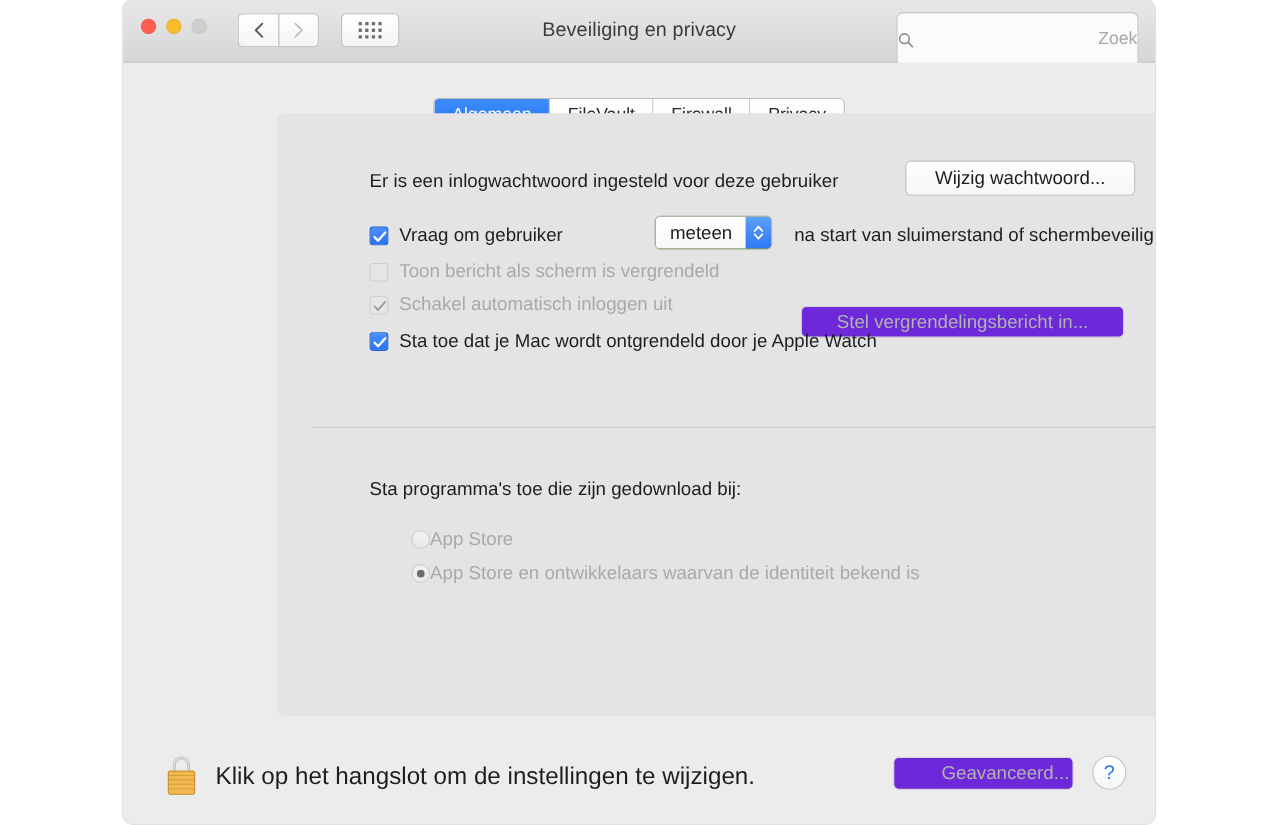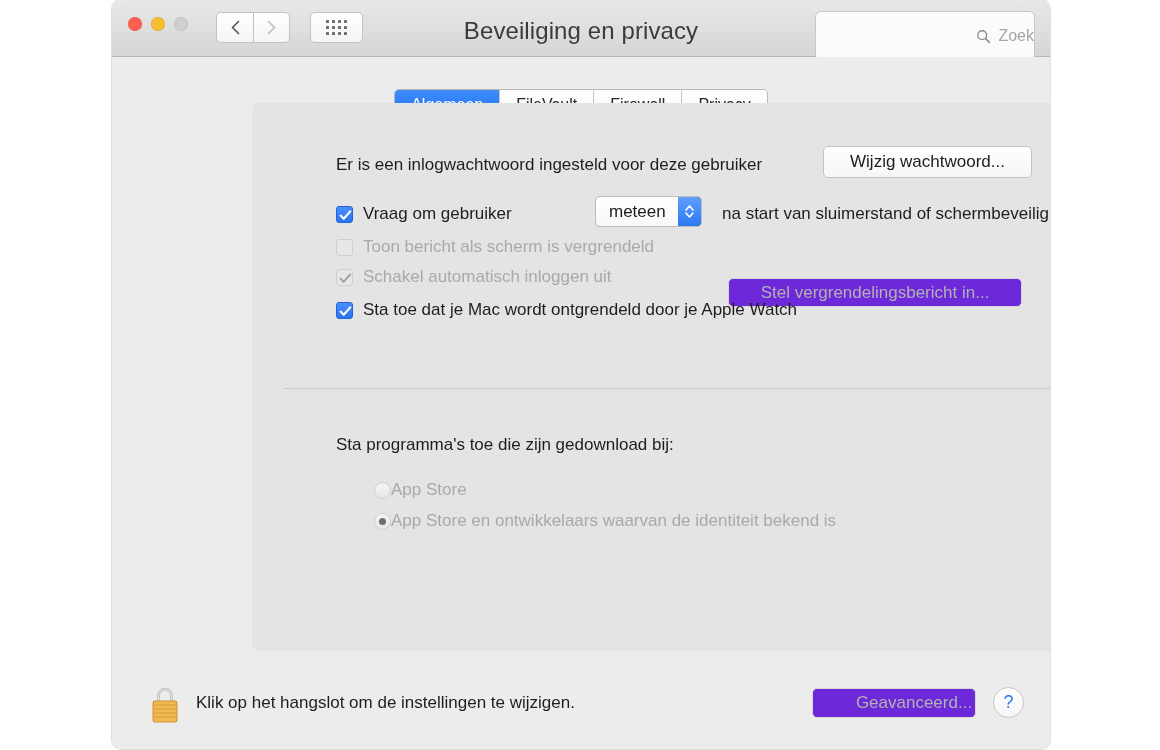--- a/index.html
+++ b/index.html
@@ -94,38 +94,38 @@
     width: 3px; height: 3px;
     background: #6f6f6f;
     border-radius: 0.5px;
   }
 
   .wintitle {
     position: absolute;
     left: 0; right: 0;
     top: 17px;
     text-align: center;
-    font-size: 24px;
+    font-size: 18px;
     color: #3b3b3b;
     letter-spacing: 0.1px;
   }
 
   .searchfield {
     position: absolute;
     right: 15px;
     top: 11px;
     width: 220px;
     height: 50px;
     background: #fbfbfb;
     border: 1px solid #c8c8c8;
     border-radius: 6px;
     box-sizing: border-box;
     display: flex;
     align-items: center;
-    justify-content: flex-end;
+    justify-content: space-between;
     gap: 7px;
   }
   .searchfield .mag { width: 15px; height: 15px; }
   .searchfield .ph { font-size: 16px; color: #a6a6a6; }
 
   
   .body {
     position: absolute;
     left: 0;
     top: 57px;
@@ -327,21 +327,21 @@
     position: absolute;
     left: 36px;
     top: 626px;
     width: 34px;
     height: 42px;
   }
   .footer-text {
     position: absolute;
     left: 84px;
     top: 636px;
-    font-size: 17px;
+    font-size: 22px;
     color: #1e1e1e;
     white-space: nowrap;
   }
   .btn-adv {
     position: absolute;
     left: 700px;
     top: 631px;
     width: 164px;
     height: 30px;
     padding-left: 40px;

